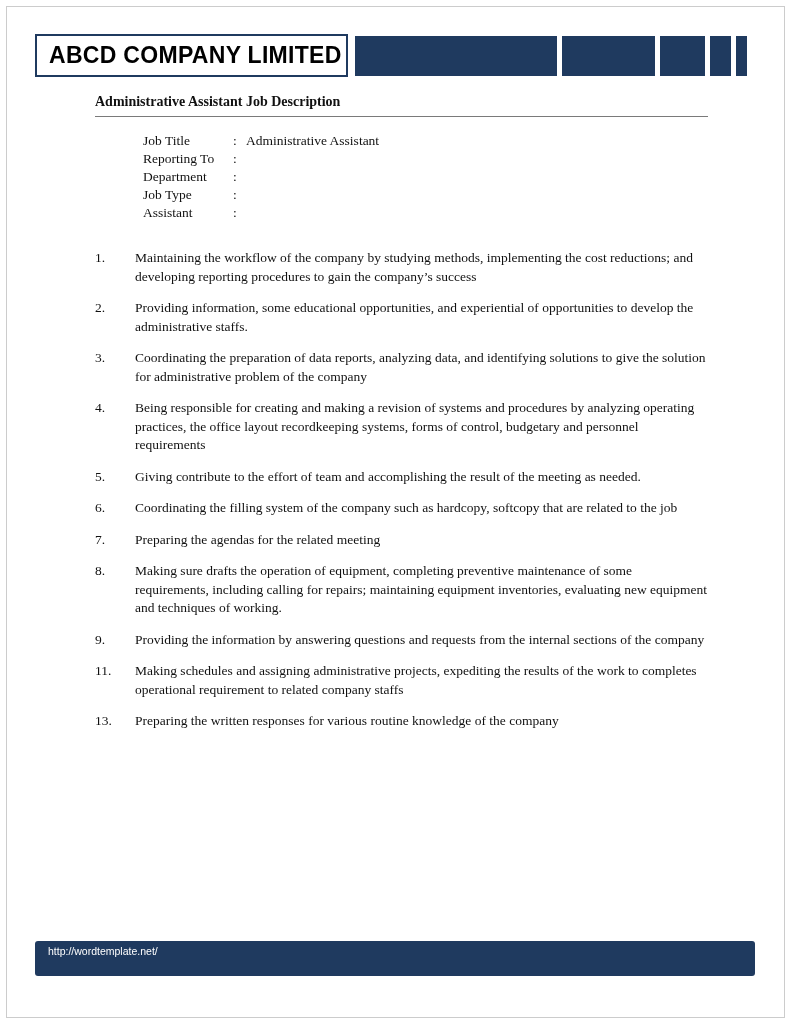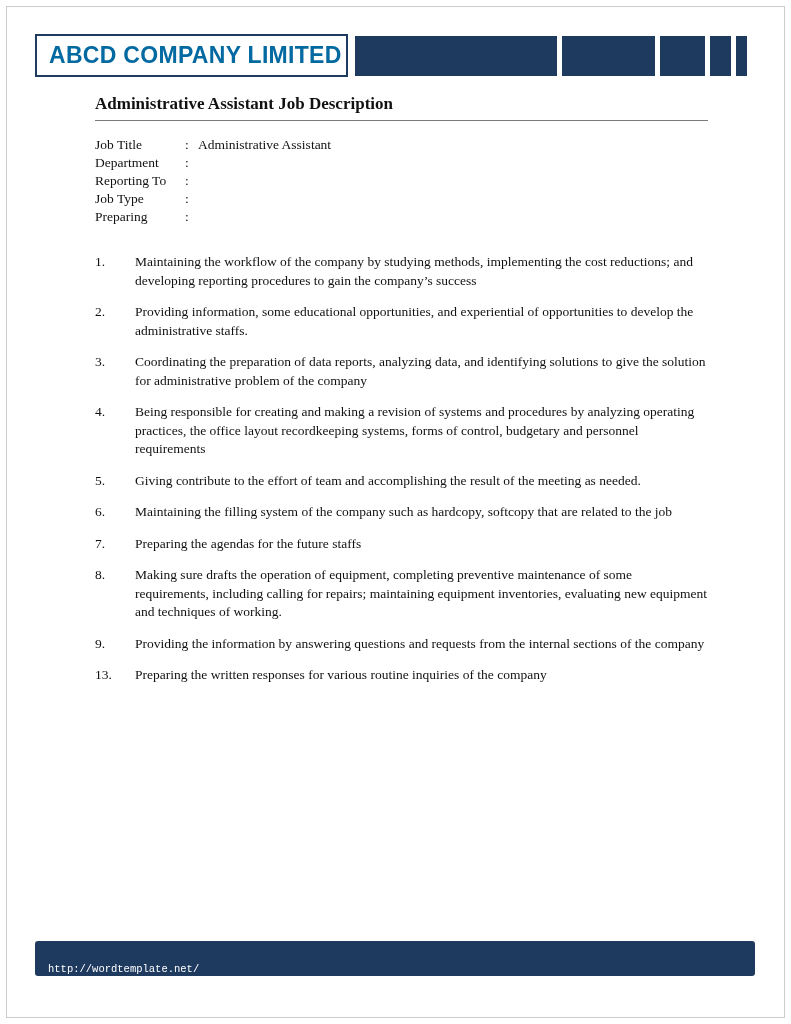--- a/index.html
+++ b/index.html
@@ -20,63 +20,63 @@
 
   
   .header{ position:absolute; left:35px; top:34px; right:36px; height:44px; }
   .company-box{
     position:absolute; left:0; top:0; width:313px; height:43px;
     border:2px solid var(--navy); box-sizing:border-box;
     display:flex; align-items:center; padding-left:12px; background:#fff;
   }
   .company-name{
     font-family:"Liberation Sans", sans-serif;
-    font-weight:bold; font-size:23px; letter-spacing:0.3px; color:#0369a1;
+    font-weight:bold; font-size:23px; letter-spacing:0.3px; color:#000000;
     white-space:nowrap;
   }
   .bars{
     position:absolute; left:320px; top:2px; height:40px;
     display:flex; gap:5px;
   }
   .bar{ background:var(--navy); height:100%; }
   .bar1{ width:202px; }
   .bar2{ width:93px; }
   .bar3{ width:45px; }
   .bar4{ width:21px; }
   .bar5{ width:11px; }
 
   
   .content{ position:absolute; left:95px; top:94px; width:613px; }
   .doc-title{
-    font-size:17px; font-weight:bold; margin:0;
+    font-size:14px; font-weight:bold; margin:0;
     padding-bottom:6px; border-bottom:1px solid var(--line);
   }
-  .details{ margin-top:15px; font-size:13.5px; line-height:18px; }
+  .details{ margin-top:15px; font-size:13.5px; line-height:18px;margin-left:48px; }
   .detail-row{ white-space:nowrap; }
   .detail-label{ display:inline-block; width:90px; }
   .detail-sep{ display:inline-block; width:13px; }
   .duties-heading{
     margin:34px 0 0 0; font-size:13.5px; font-weight:bold;
     text-decoration:underline;
   }
   .duties{ margin-top:27px; }
   .duty-item{
     display:flex; font-size:13.5px; line-height:18.5px; margin-bottom:13px;
   }
   .duty-number{ width:40px; flex-shrink:0; }
   .duty-text{ flex:1; }
 
   
   .footer{
     position:absolute; left:35px; top:941px; width:720px; height:35px;
     background:var(--navy); border-radius:3px;
   }
   .footer-url{
-    position:absolute; left:13px; top:22px;
-    color:#ffffff; font-family:Liberation Mono, monospace;
+    position:absolute; left:13px; top:4px;
+    color:#ffffff; font-family:Liberation Sans, sans-serif;
     font-size:10.5px; text-decoration:none; cursor:pointer;
   }
 </style>
 </head>
 <body>
 
 <div class="page">
   <div class="page-border"></div>
 
   <header class="header">
@@ -89,24 +89,24 @@
       <div class="bar bar3"></div>
       <div class="bar bar4"></div>
       <div class="bar bar5"></div>
     </div>
   </header>
 
   <main class="content">
     <h1 class="doc-title">Administrative Assistant Job Description</h1>
     <div class="details">
         <div class="detail-row"><span class="detail-label">Job Title</span><span class="detail-sep">:</span><span class="detail-value">Administrative Assistant</span></div>
+        <div class="detail-row"><span class="detail-label">Reporting To</span><span class="detail-sep">:</span><span class="detail-value"></span></div>
         <div class="detail-row"><span class="detail-label">Department</span><span class="detail-sep">:</span><span class="detail-value"></span></div>
-        <div class="detail-row"><span class="detail-label">Reporting To</span><span class="detail-sep">:</span><span class="detail-value"></span></div>
         <div class="detail-row"><span class="detail-label">Job Type</span><span class="detail-sep">:</span><span class="detail-value"></span></div>
-        <div class="detail-row"><span class="detail-label">Preparing</span><span class="detail-sep">:</span><span class="detail-value"></span></div>
+        <div class="detail-row"><span class="detail-label">Assistant</span><span class="detail-sep">:</span><span class="detail-value"></span></div>
       </div>
     <div class="duties">
         <div class="duty-item">
           <span class="duty-number">1.</span>
           <span class="duty-text">Maintaining the workflow of the company by studying methods,  implementing the cost reductions; and developing reporting procedures to gain the company’s success</span>
         </div>
         <div class="duty-item">
           <span class="duty-number">2.</span>
           <span class="duty-text">Providing information, some educational opportunities, and experiential of  opportunities to develop the administrative staffs.</span>
         </div>
@@ -117,37 +117,41 @@
         <div class="duty-item">
           <span class="duty-number">4.</span>
           <span class="duty-text">Being responsible for creating and making a revision of systems and procedures by analyzing operating practices, the office layout recordkeeping systems, forms of control, budgetary and personnel requirements</span>
         </div>
         <div class="duty-item">
           <span class="duty-number">5.</span>
           <span class="duty-text">Giving contribute to the effort of team and accomplishing the result of the meeting as needed.</span>
         </div>
         <div class="duty-item">
           <span class="duty-number">6.</span>
-          <span class="duty-text">Maintaining the filling system of the company such as hardcopy, softcopy that are related to the job</span>
+          <span class="duty-text">Coordinating the filling system of the company such as hardcopy, softcopy that are related to the job</span>
         </div>
         <div class="duty-item">
           <span class="duty-number">7.</span>
-          <span class="duty-text">Preparing the agendas for the future staffs</span>
+          <span class="duty-text">Preparing the agendas for the related meeting</span>
         </div>
         <div class="duty-item">
           <span class="duty-number">8.</span>
           <span class="duty-text">Making sure drafts the operation of equipment, completing preventive maintenance of some requirements, including calling for repairs; maintaining equipment inventories, evaluating new equipment and techniques of working.</span>
         </div>
         <div class="duty-item">
           <span class="duty-number">9.</span>
           <span class="duty-text">Providing the information by answering questions and requests from the internal sections of the company</span>
         </div>
         <div class="duty-item">
+          <span class="duty-number">11.</span>
+          <span class="duty-text">Making schedules and assigning administrative projects, expediting the results of the work to completes operational requirement to related company staffs</span>
+        </div>
+        <div class="duty-item">
           <span class="duty-number">13.</span>
-          <span class="duty-text">Preparing the written responses for various routine inquiries of the company</span>
+          <span class="duty-text">Preparing the written responses for various routine knowledge of the company</span>
         </div>
       </div>
   </main>
 
   <footer class="footer">
     <a class="footer-url">http://wordtemplate.net/</a>
   </footer>
 </div>
 
 </body></html>

